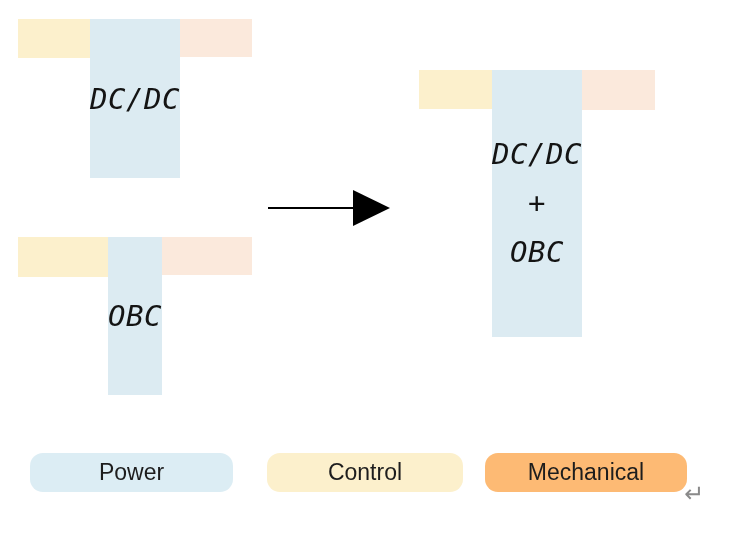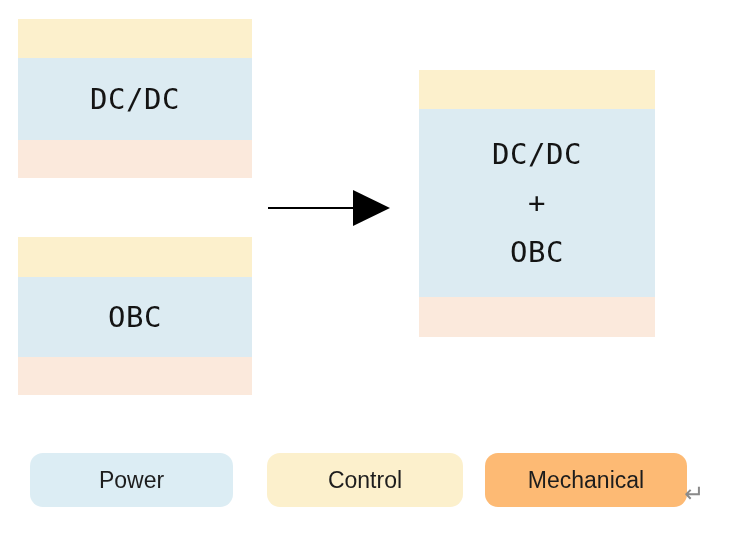--- a/index.html
+++ b/index.html
@@ -7,21 +7,22 @@
     position: relative;
     width: 729px;
     height: 536px;
     background: #ffffff;
     font-family: "Liberation Sans", sans-serif;
     overflow: hidden;
   }
   .block {
     position: absolute;
     display: flex;
-    flex-direction: column;
+    flex-direction: row;
+    font-style: italic;
   }
   .stripe { width: 100%; }
   .stripe.mid {
     flex: 1;
     display: flex;
     align-items: center;
     justify-content: center;
   }
   .block-label {
     font-family: "DejaVu Sans Mono", monospace;
@@ -58,21 +59,21 @@
     position: absolute;
     left: 267px;
     top: 187px;
     width: 124px;
     height: 42px;
   }
   
   .legend-badge {
     position: absolute;
     top: 453px;
-    height: 54px;
+    height: 39px;
     border-radius: 13px;
     display: flex;
     align-items: center;
     justify-content: center;
     font-size: 23px;
     color: #1d1d1d;
   }
   #legend-power { left: 30px; width: 203px; }
   #legend-control { left: 267px; width: 196px; }
   #legend-mechanical { left: 485px; width: 202px; }

